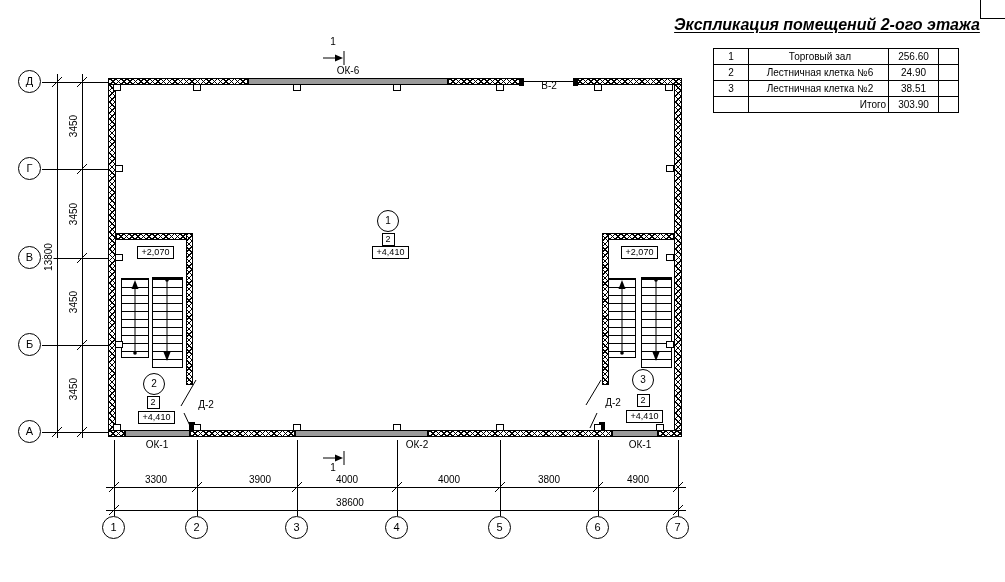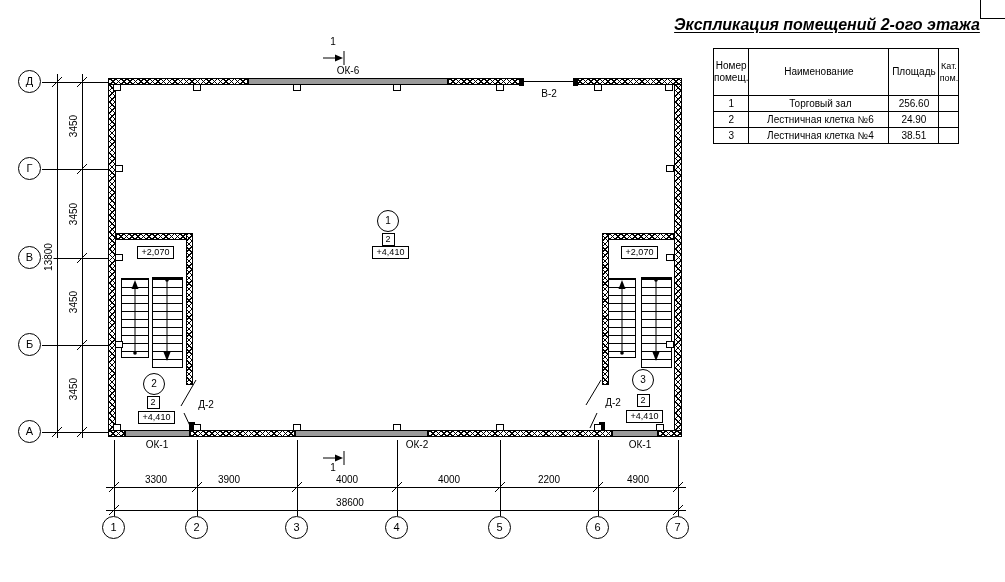--- a/index.html
+++ b/index.html
@@ -202,35 +202,35 @@
 
   <div class="axcirc" style="left:102px;top:516px;">1</div>
   <div class="axcirc" style="left:185px;top:516px;">2</div>
   <div class="axcirc" style="left:285px;top:516px;">3</div>
   <div class="axcirc" style="left:385px;top:516px;">4</div>
   <div class="axcirc" style="left:488px;top:516px;">5</div>
   <div class="axcirc" style="left:586px;top:516px;">6</div>
   <div class="axcirc" style="left:666px;top:516px;">7</div>
 
   <div class="dim" style="left:156px;top:474px;">3300</div>
-  <div class="dim" style="left:229px;top:474px;">3900</div>
+  <div class="dim" style="left:260px;top:474px;">3900</div>
   <div class="dim" style="left:347px;top:474px;">4000</div>
   <div class="dim" style="left:449px;top:474px;">4000</div>
-  <div class="dim" style="left:549px;top:474px;">2200</div>
+  <div class="dim" style="left:549px;top:474px;">3800</div>
   <div class="dim" style="left:638px;top:474px;">4900</div>
   <div class="dim" style="left:350px;top:497px;">38600</div>
 
   <div class="dimv" style="left:73px;top:126px;">3450</div>
   <div class="dimv" style="left:73px;top:214px;">3450</div>
   <div class="dimv" style="left:73px;top:302px;">3450</div>
   <div class="dimv" style="left:73px;top:389px;">3450</div>
   <div class="dimv" style="left:48px;top:257px;">13800</div>
 
   <div class="lbl ctr" style="left:348px;top:65px;">ОК-6</div>
-  <div class="lbl ctr" style="left:549px;top:88px;">В-2</div>
+  <div class="lbl ctr" style="left:549px;top:80px;">В-2</div>
   <div class="lbl ctr" style="left:157px;top:439px;">ОК-1</div>
   <div class="lbl ctr" style="left:417px;top:439px;">ОК-2</div>
   <div class="lbl ctr" style="left:640px;top:439px;">ОК-1</div>
   <div class="lbl ctr" style="left:206px;top:399px;">Д-2</div>
   <div class="lbl ctr" style="left:613px;top:397px;">Д-2</div>
 
   <div class="lbl ctr" style="left:333px;top:36px;">1</div>
   <div class="lbl ctr" style="left:333px;top:462px;">1</div>
 
   <div class="roomcirc" style="left:377px;top:210px;">1</div>
@@ -248,42 +248,40 @@
   <div class="elevbox" style="left:626px;top:410px;width:37px;">+4,410</div>
 
   <table id="expl">
     <colgroup>
         <col style="width:35px">
         <col style="width:140px">
         <col style="width:50px">
         <col style="width:20px">
       </colgroup>
     <tbody>
-        <tr>
-      <td class="hd">Номер
-помещ.</td>
-      <td class="hd">Наименование</td>
-      <td class="hd">Площадь</td>
-      <td class="hd hd4">Кат.
-пом.</td>
-    </tr>
     <tr class="data">
       <td>1</td>
       <td class="nm">Торговый зал</td>
       <td>256.60</td>
       <td></td>
     </tr>
     <tr class="data">
       <td>2</td>
       <td class="nm">Лестничная клетка №6</td>
       <td>24.90</td>
       <td></td>
     </tr>
     <tr class="data">
       <td>3</td>
-      <td class="nm">Лестничная клетка №4</td>
+      <td class="nm">Лестничная клетка №2</td>
       <td>38.51</td>
+      <td></td>
+    </tr>
+    <tr class="data">
+      <td></td>
+      <td class="tot">Итого</td>
+      <td>303.90</td>
       <td></td>
     </tr>
   </tbody>
     </table>
 
 </div>
 
 </body></html>

